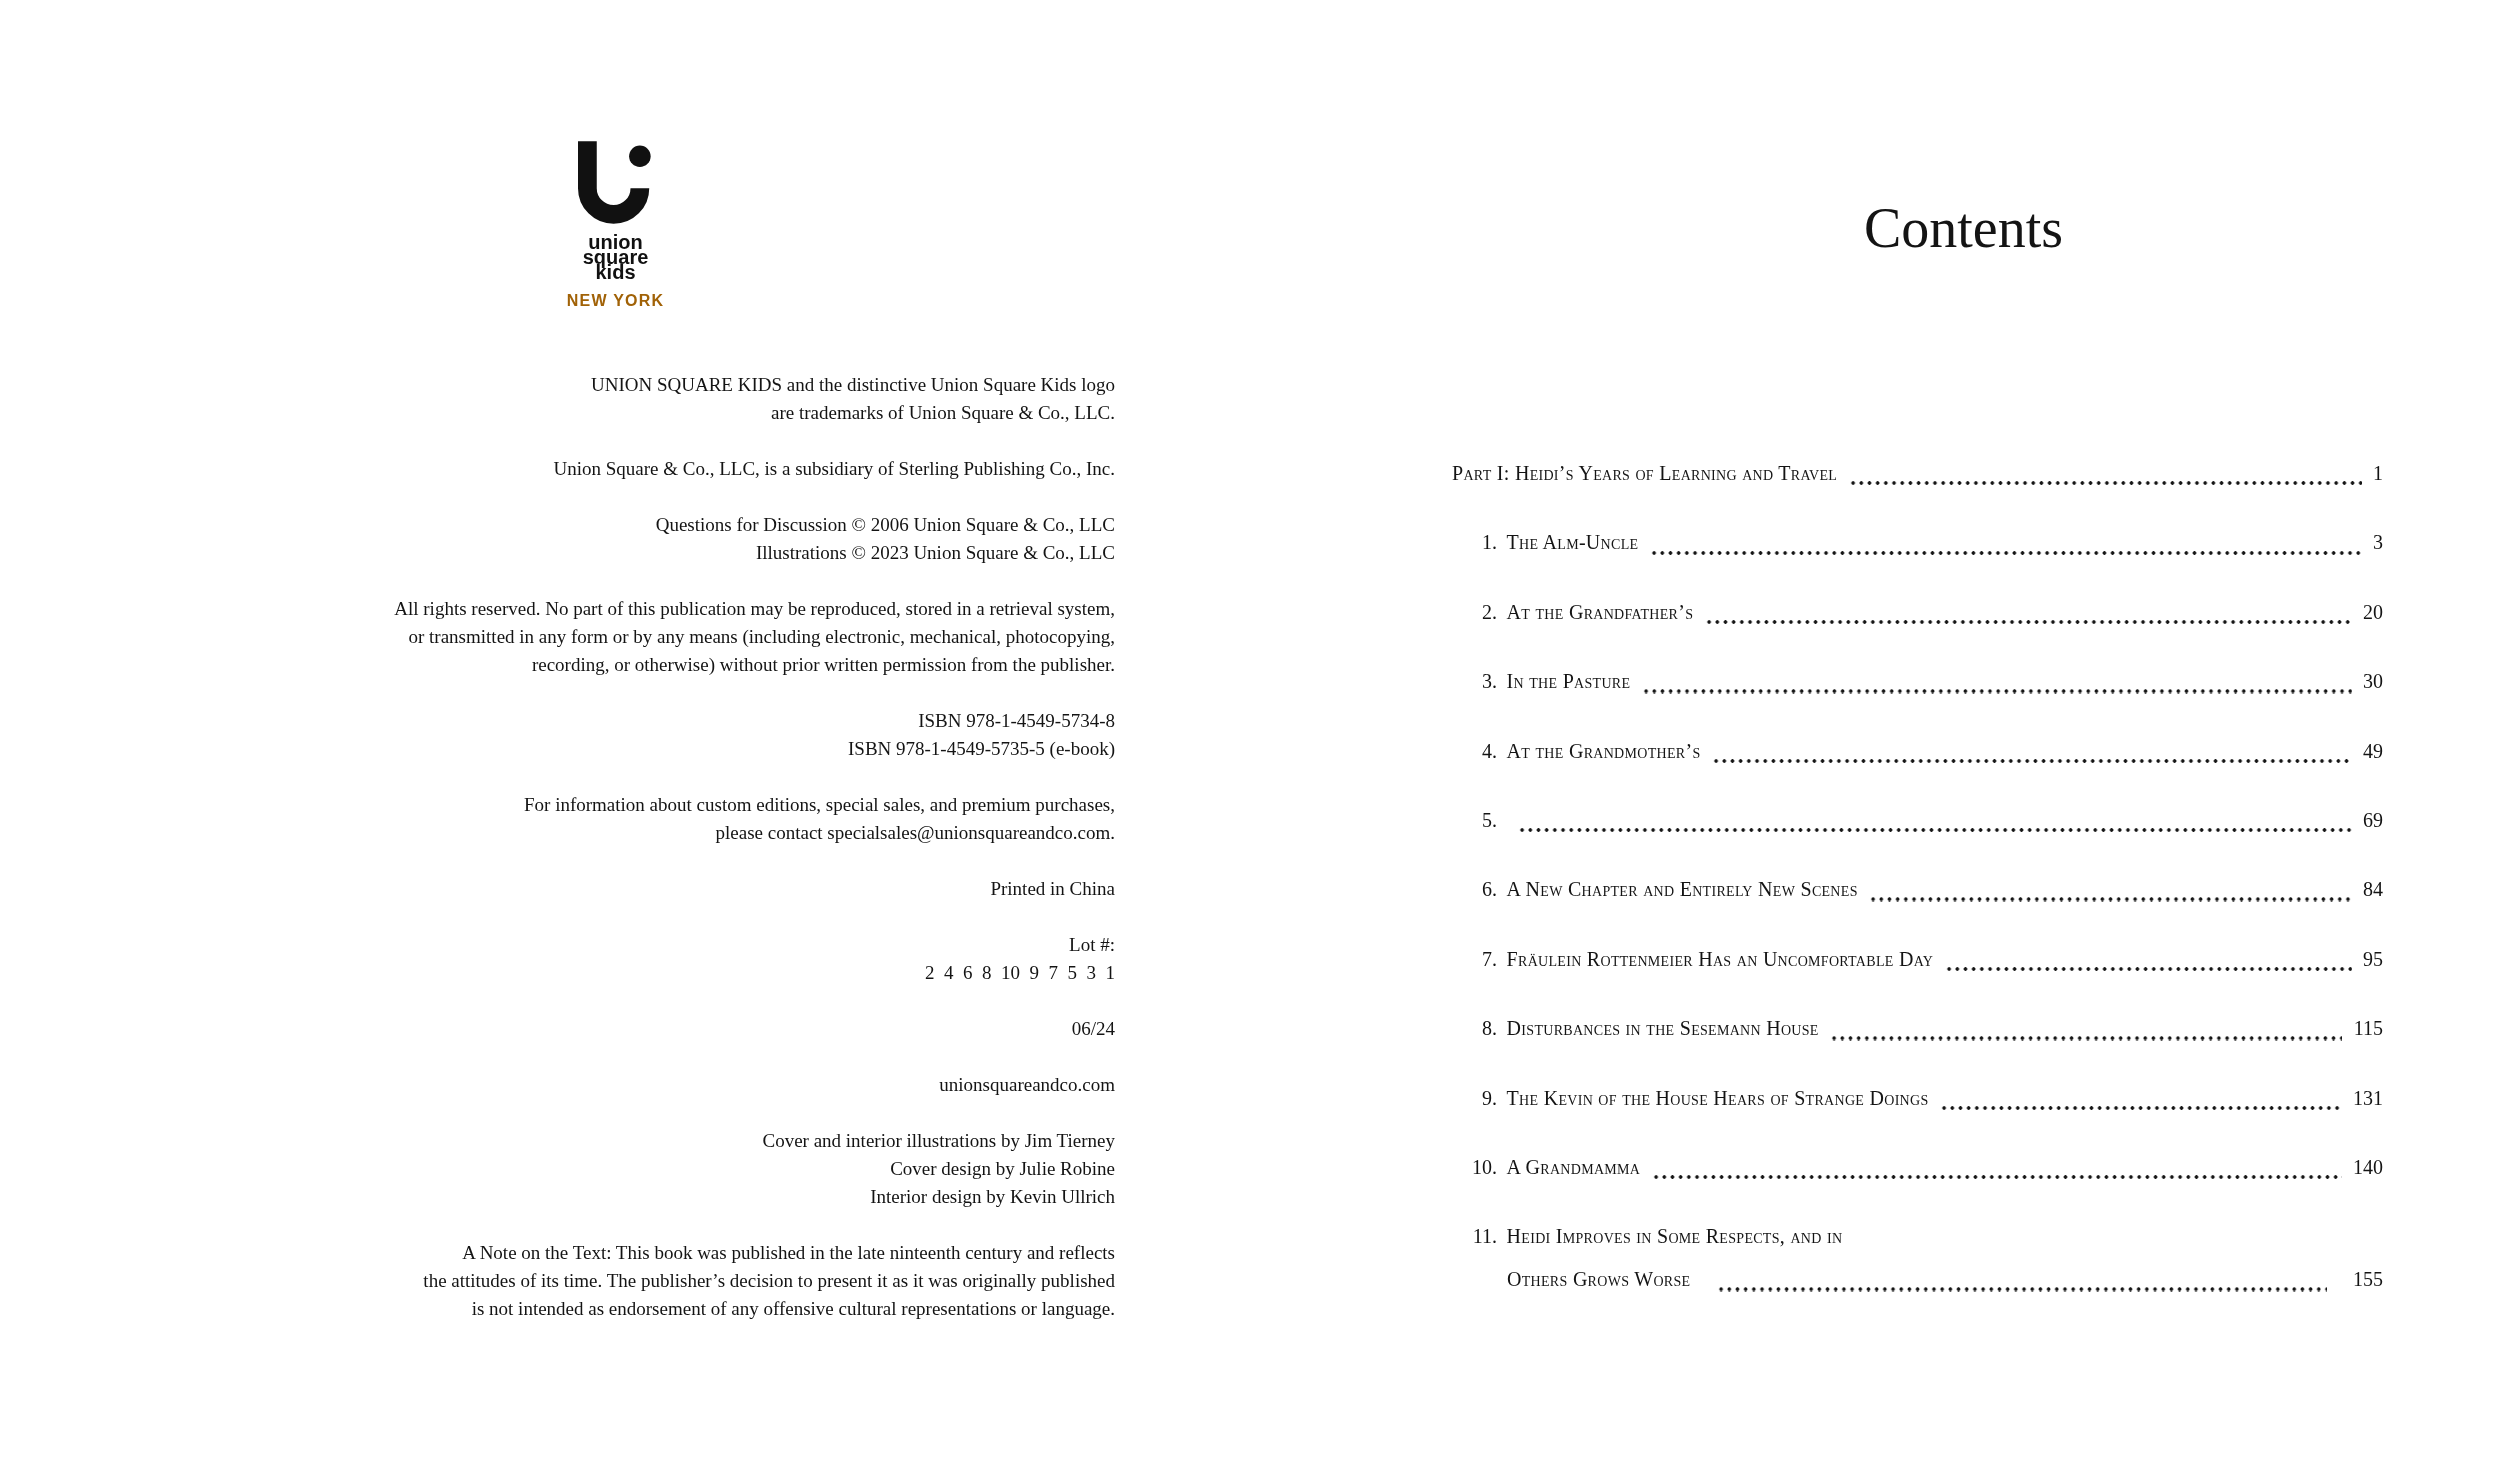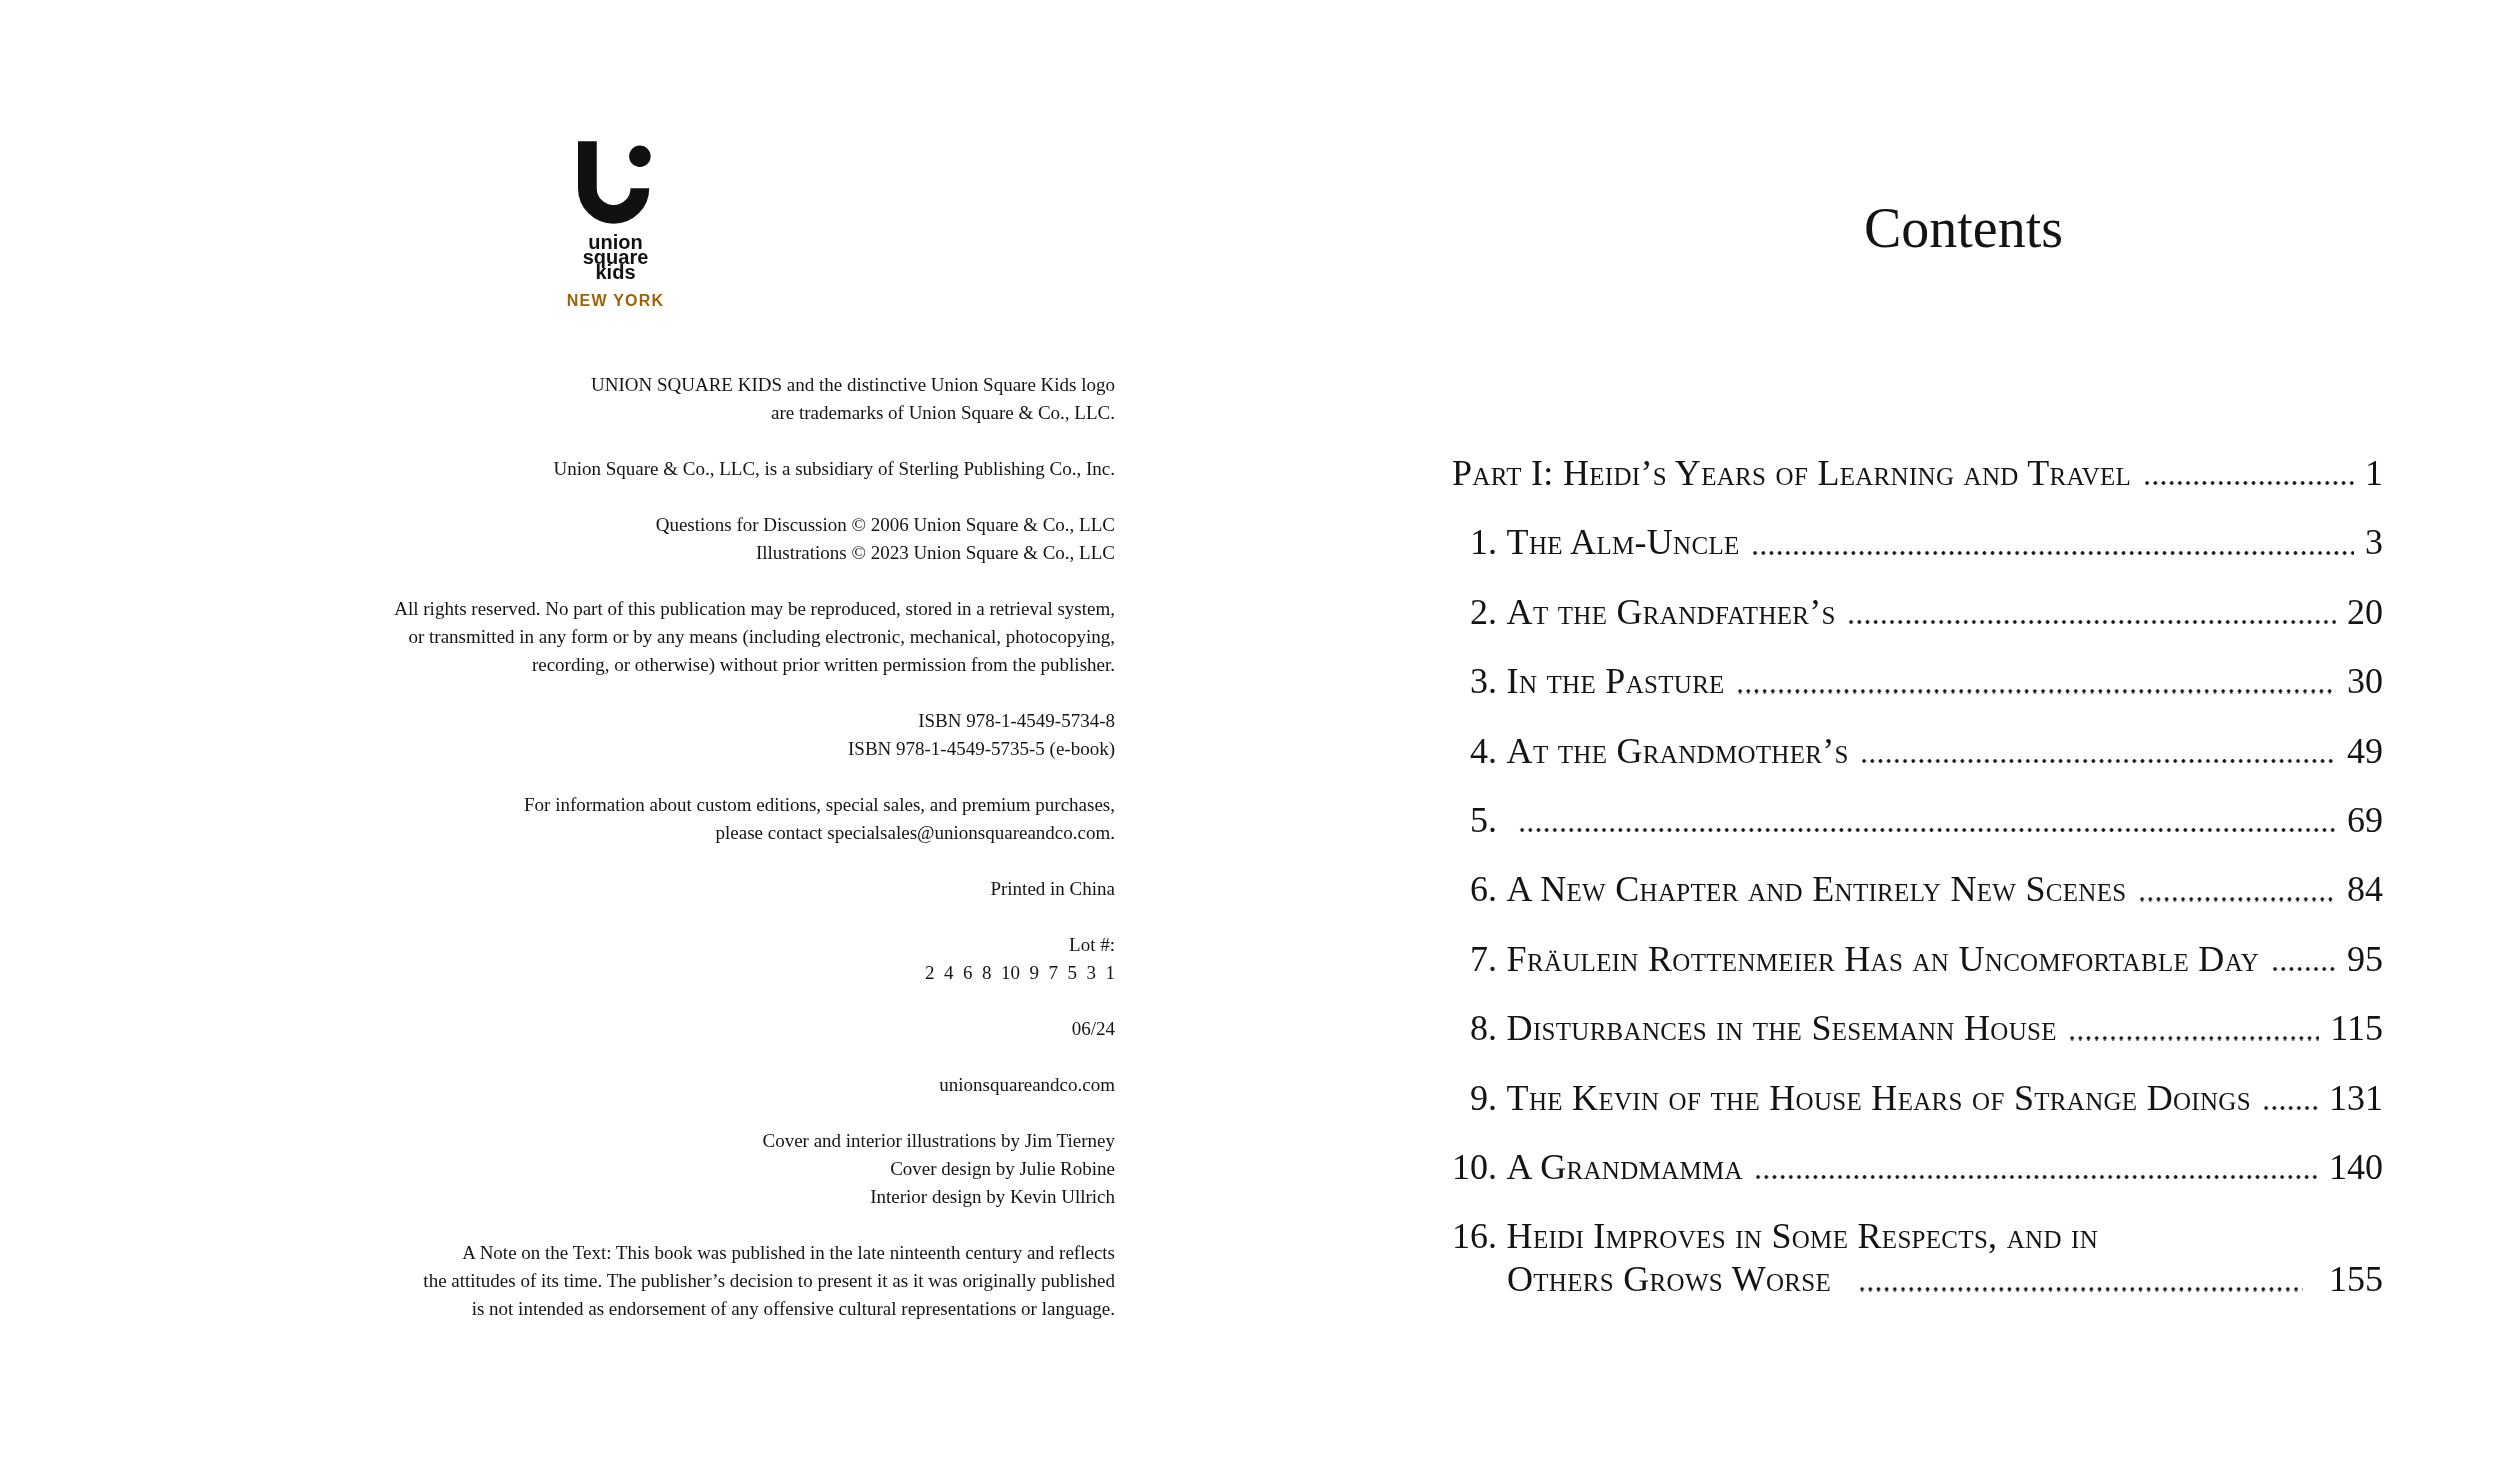--- a/index.html
+++ b/index.html
@@ -61,21 +61,21 @@
   }
   .toc {
     position: absolute;
     left: 1452px; top: 452px; width: 931px;
   }
   .toc-row {
     display: flex;
     align-items: baseline;
     line-height: 43px;
     margin-bottom: 26.4px;
-    font-size: 36px;
+    font-size: 20px;
   }
   .toc-row.cont { margin-top: -26.4px; gap: 15px; }
   .sc { font-variant: small-caps; letter-spacing: 0.3px; }
   .toc-num {
     width: 45px;
     text-align: right;
     flex: 0 0 auto;
     padding-right: 9.6px;
   }
   .toc-title { flex: 0 1 auto; white-space: nowrap; }
@@ -214,21 +214,21 @@
       </div>
 
       <div class="toc-row">
         <span class="toc-num">10.</span>
         <span class="toc-title sc">A Grandmamma</span>
         <span class="toc-leader"></span>
         <span class="toc-page">140</span>
       </div>
 
       <div class="toc-row">
-        <span class="toc-num">16.</span>
+        <span class="toc-num">11.</span>
         <span class="toc-title sc">Heidi Improves in Some Respects, and in</span>
       </div>
       <div class="toc-row cont">
         <span class="toc-title sc toc-indent">Others Grows Worse</span>
         <span class="toc-leader"></span>
         <span class="toc-page">155</span>
       </div>
 
     </div>
   </div>

